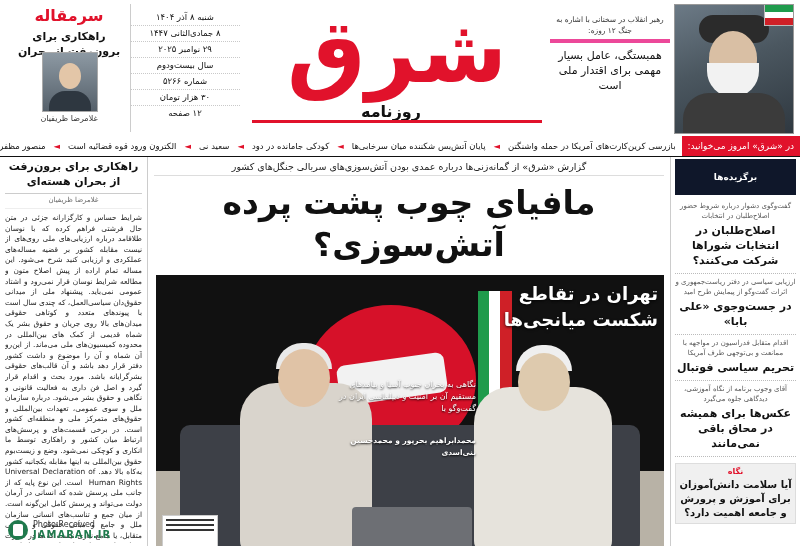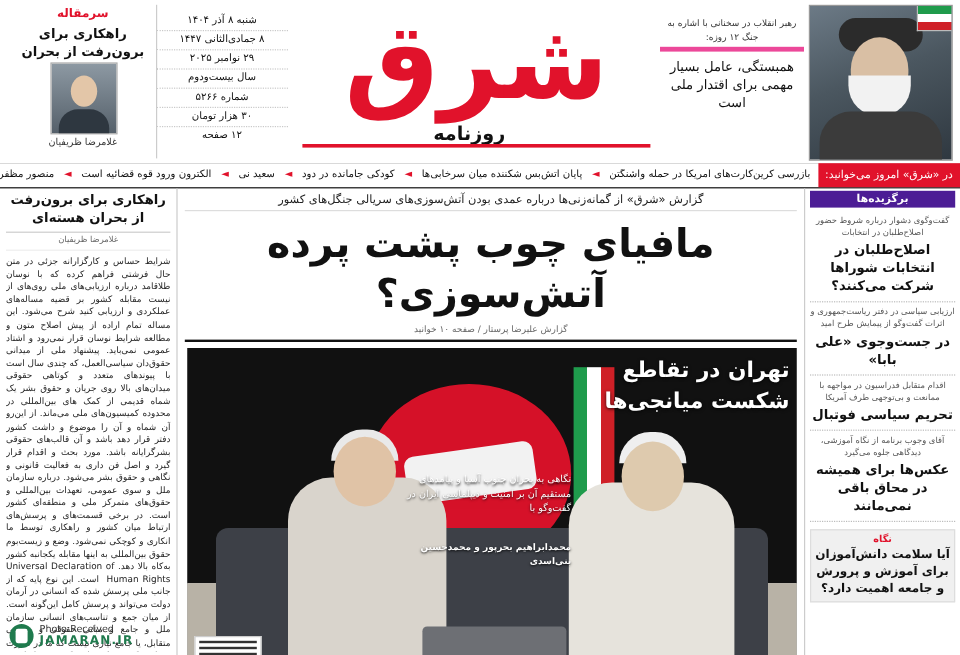--- a/index.html
+++ b/index.html
@@ -70,21 +70,21 @@
   }
   .issue-box{
     position:absolute;right:560px;top:10px;width:110px;text-align:center;color:#111;
   }
   .issue-box div{font-size:8.5px;line-height:13px;border-bottom:1px dotted #c9c9c9;padding:1px 0;}
   .issue-box div:last-child{border-bottom:none;}
   .top-right-col{
     position:absolute;left:8px;top:4px;width:122px;height:128px;border-right:1px solid #ccc;
   }
   .sarmaghale{
-    text-align:center;color:#e1122b;font-size:10px;font-weight:bold;padding-top:2px;
+    text-align:center;color:#e1122b;font-size:16px;font-weight:bold;padding-top:2px;
   }
   .sarmaghale-title{
     text-align:center;color:#111;font-size:11px;line-height:15px;font-weight:bold;margin-top:4px;
   }
   .author-photo{
     position:absolute;left:34px;top:48px;width:54px;height:58px;
     background:linear-gradient(180deg,#8d99a3,#55606a);border:1px solid #aaa;overflow:hidden;
   }
   .author-photo .ah{position:absolute;left:16px;top:10px;width:22px;height:26px;border-radius:50%;background:#e3c6a8;}
   .author-photo .ab{position:absolute;left:6px;top:38px;width:42px;height:22px;border-radius:16px 16px 0 0;background:#2e3740;}
@@ -116,22 +116,22 @@
   }
   .col-main{
     position:absolute;right:130px;top:0;width:522px;height:389px;padding:2px 6px;box-sizing:border-box;
   }
   .col-left{
     position:absolute;left:0;top:0;width:148px;height:389px;
     border-right:1px solid #ccc;padding:2px 5px;box-sizing:border-box;
   }
   
   .rc-head{
-    background:#4c1d95;color:#fff;font-size:9px;font-weight:bold;text-align:center;
-    padding:2px 0;margin-bottom:3px;
+    background:#0f172a;color:#fff;font-size:9px;font-weight:bold;text-align:center;
+    padding:13px 0;margin-bottom:3px;
   }
   .rc-item{border-bottom:1px dotted #bbb;padding:3px 0 5px;}
   .rc-kicker{font-size:7px;color:#555;line-height:10px;text-align:center;}
   .rc-title{font-size:11px;font-weight:bold;color:#111;line-height:15px;text-align:center;margin-top:2px;}
   .rc-note{
     margin-top:6px;background:#f0f0f0;border:1px solid #ddd;padding:3px;
   }
   .rc-note-head{font-size:8px;color:#e1122b;font-weight:bold;text-align:center;}
   .rc-note-title{font-size:10px;font-weight:bold;color:#111;line-height:14px;text-align:center;margin-top:2px;}
   
@@ -296,21 +296,20 @@
 
       <div class="rc-note">
         <div class="rc-note-head">نگاه</div>
         <div class="rc-note-title">آیا سلامت دانش‌آموزان برای آموزش و پرورش و جامعه اهمیت دارد؟</div>
       </div>
     </div>
 
     <div class="col-main">
       <div class="main-kicker">گزارش «شرق» از گمانه‌زنی‌ها درباره عمدی بودن آتش‌سوزی‌های سریالی جنگل‌های کشور</div>
       <div class="main-title">مافیای چوب پشت پرده آتش‌سوزی؟</div>
-      <div class="main-byline">گزارش علیرضا پرستار / صفحه ۱۰ خوانید</div>
 
       <div class="photo-block">
         <div class="photo-bg"></div>
         <div class="ph-wall"></div>
         <div class="ph-logo"></div>
         <div class="ph-flag"></div>
         <div class="ph-floor"></div>
         <div class="ph-sofa"></div>
         <div class="ph-man-l">
           <div class="hr"></div>

